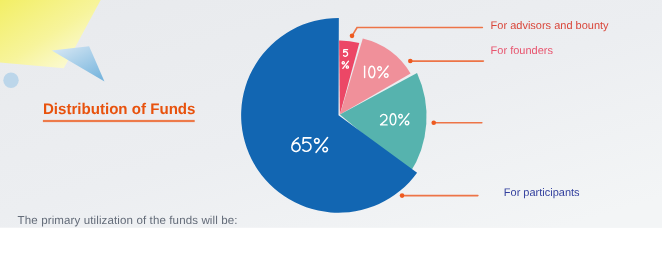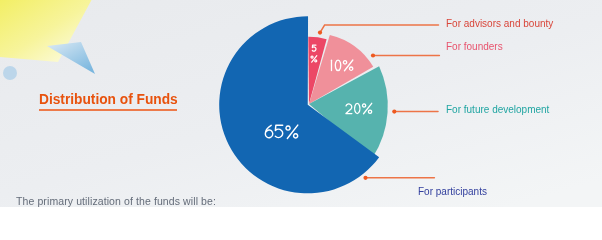--- a/index.html
+++ b/index.html
@@ -90,19 +90,18 @@
       </g>
     <g>
         <path d="M 1.5 0.95 A 1.45 1.45 0 1 1 1.49 0.95 Z" transform="translate(311,55.4) scale(0.7)" fill="none" stroke="#ffffff" stroke-width="1.7142857142857144" stroke-linecap="round" stroke-linejoin="round"></path>
         <path d="M 6.8 6.45 A 1.45 1.45 0 1 1 6.79 6.45 Z" transform="translate(311,55.4) scale(0.7)" fill="none" stroke="#ffffff" stroke-width="1.7142857142857144" stroke-linecap="round" stroke-linejoin="round"></path>
         <path d="M 8.3 0.35 L 1.0 9.7" transform="translate(311,55.4) scale(0.7)" fill="none" stroke="#ffffff" stroke-width="1.7142857142857144" stroke-linecap="round" stroke-linejoin="round"></path>
       </g>
   </svg>
 
   <div class="legend-label" style="left:446px;top:18.5px;color:#D9463A;">For advisors and bounty</div>
   <div class="legend-label" style="left:446px;top:42px;color:#E8546E;">For founders</div>
-  <div class="legend-label" style="left:446px;top:105px;color:#21A5A2;">For future development</div>
-  <div class="legend-label" style="left:418px;top:171px;color:#33409E;margin-top:16px;">For participants</div>
+  <div class="legend-label" style="left:458px;top:171px;color:#33409E;">For participants</div>
 
   <div class="title">Distribution of Funds</div>
   <div class="title-rule"></div>
   <div class="footnote">The primary utilization of the funds will be:</div>
 </div>
 
 </body></html>

